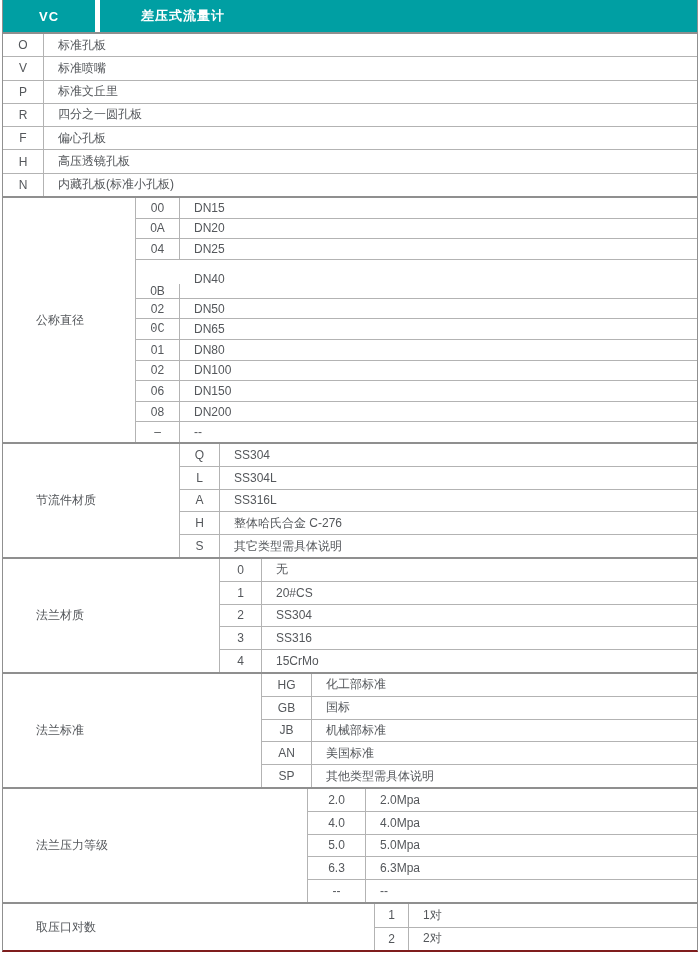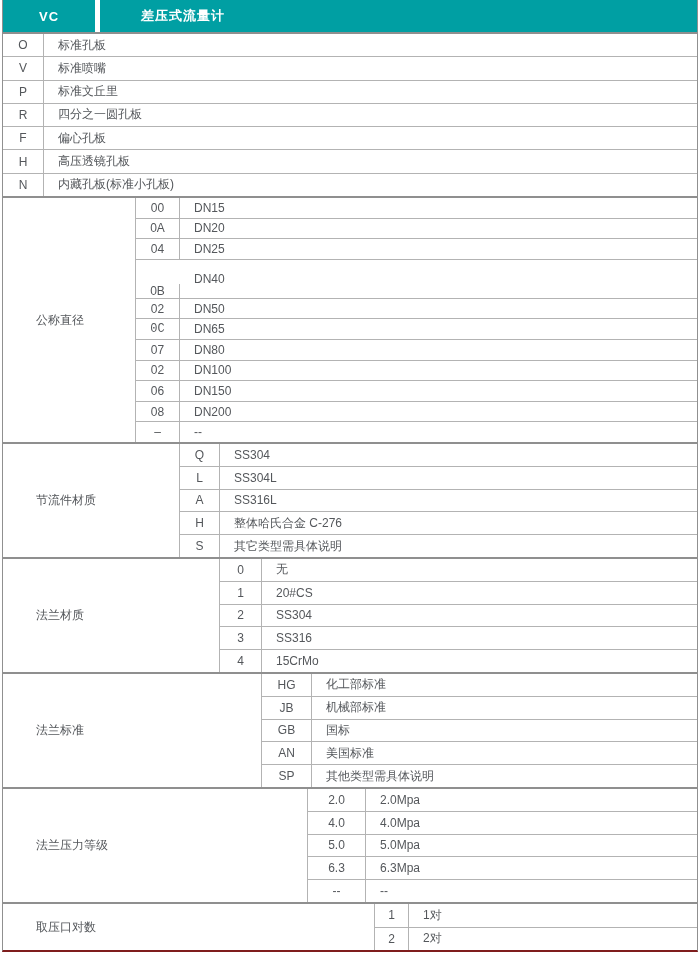--- a/index.html
+++ b/index.html
@@ -121,21 +121,21 @@
           </div>
           <div class="row">
             <div class="code" style="width: 44px;">02</div>
             <div class="desc">DN50</div>
           </div>
           <div class="row">
             <div class="code" style="width: 44px; font-family: Liberation Mono, monospace;">0C</div>
             <div class="desc">DN65</div>
           </div>
           <div class="row">
-            <div class="code" style="width: 44px;">07</div>
+            <div class="code" style="width: 44px;">01</div>
             <div class="desc">DN80</div>
           </div>
           <div class="row">
             <div class="code" style="width: 44px;">02</div>
             <div class="desc">DN100</div>
           </div>
           <div class="row">
             <div class="code" style="width: 44px;">06</div>
             <div class="desc">DN150</div>
           </div>
@@ -209,26 +209,26 @@
   <div class="section" style="height: 115px;">
     <div class="label" style="width: 259px;">
           <span>法兰标准</span>
         </div>
     <div class="rows">
           <div class="row">
             <div class="code" style="width: 50px;">HG</div>
             <div class="desc">化工部标准</div>
           </div>
           <div class="row">
+            <div class="code" style="width: 50px;">GB</div>
+            <div class="desc">国标</div>
+          </div>
+          <div class="row">
             <div class="code" style="width: 50px;">JB</div>
             <div class="desc">机械部标准</div>
-          </div>
-          <div class="row">
-            <div class="code" style="width: 50px;">GB</div>
-            <div class="desc">国标</div>
           </div>
           <div class="row">
             <div class="code" style="width: 50px;">AN</div>
             <div class="desc">美国标准</div>
           </div>
           <div class="row">
             <div class="code" style="width: 50px;">SP</div>
             <div class="desc">其他类型需具体说明</div>
           </div>
         </div>

